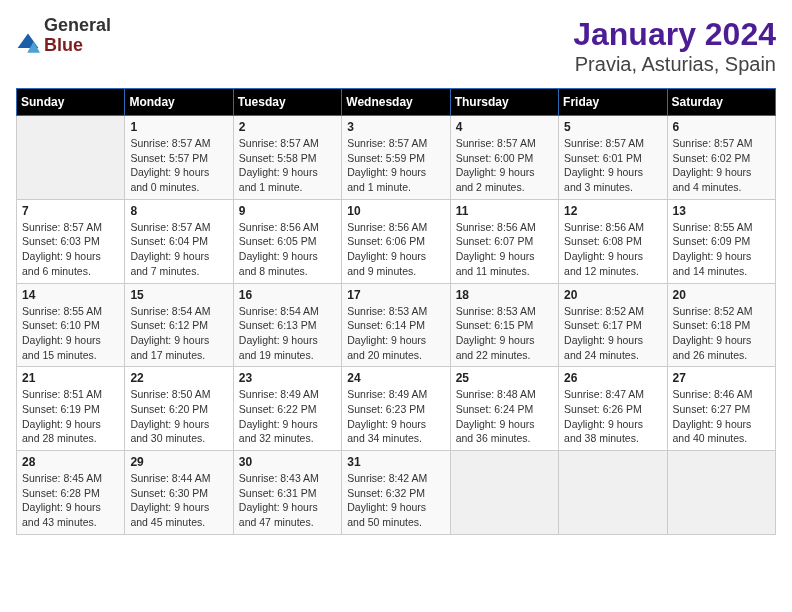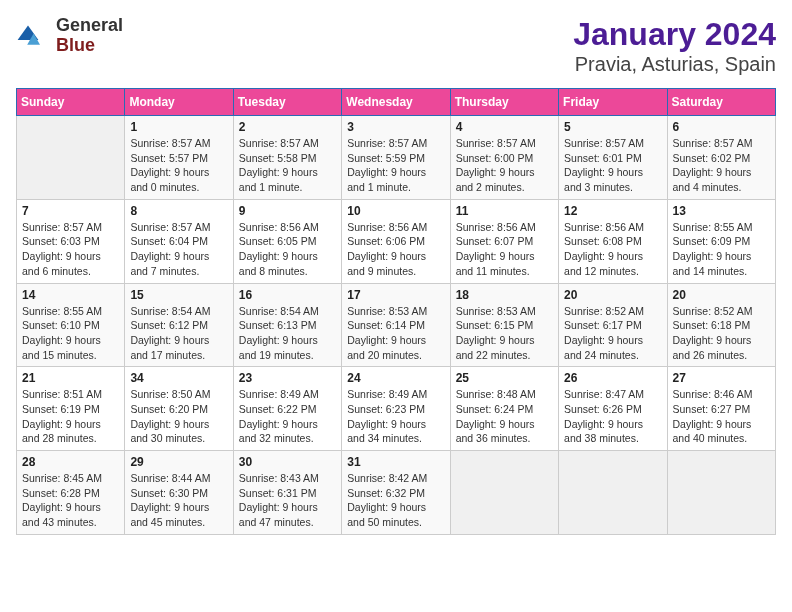--- a/index.html
+++ b/index.html
@@ -11,22 +11,22 @@
       padding: 16px;
     }
     .header {
       display: flex;
       justify-content: space-between;
       align-items: flex-start;
       margin-bottom: 12px;
     }
     .logo {
       display: flex;
-      align-items: center;
-      gap: 16px;
+      align-items: flex-end;
+      gap: 4px;
     }
     .logo-text {
       display: flex;
       flex-direction: column;
       font-size: 18px;
       font-weight: bold;
       line-height: 1.1;
     }
     .logo-general { color: #333; }
     .logo-blue { color: #7f1d1d; }
@@ -46,21 +46,21 @@
       font-size: 20px;
       font-weight: normal;
       color: #444;
     }
     .calendar {
       width: 100%;
       border-collapse: collapse;
       font-size: 11px;
     }
     .calendar thead th {
-      background: #ec4899;
+      background: #000000;
       color: #fff;
       padding: 6px 4px;
       text-align: left;
       font-size: 12px;
       font-weight: bold;
       border: 1px solid #2a6ab5;
     }
     .calendar tbody td {
       border: 1px solid #ccc;
       padding: 4px 5px;
@@ -209,21 +209,21 @@
           <div class="day-number">20</div>
           <div class="day-info">Sunrise: 8:52 AM<br>Sunset: 6:18 PM<br>Daylight: 9 hours and 26 minutes.</div>
         </td>
       </tr>
       <tr>
         <td>
           <div class="day-number">21</div>
           <div class="day-info">Sunrise: 8:51 AM<br>Sunset: 6:19 PM<br>Daylight: 9 hours and 28 minutes.</div>
         </td>
         <td>
-          <div class="day-number">34</div>
+          <div class="day-number">22</div>
           <div class="day-info">Sunrise: 8:50 AM<br>Sunset: 6:20 PM<br>Daylight: 9 hours and 30 minutes.</div>
         </td>
         <td>
           <div class="day-number">23</div>
           <div class="day-info">Sunrise: 8:49 AM<br>Sunset: 6:22 PM<br>Daylight: 9 hours and 32 minutes.</div>
         </td>
         <td>
           <div class="day-number">24</div>
           <div class="day-info">Sunrise: 8:49 AM<br>Sunset: 6:23 PM<br>Daylight: 9 hours and 34 minutes.</div>
         </td>

